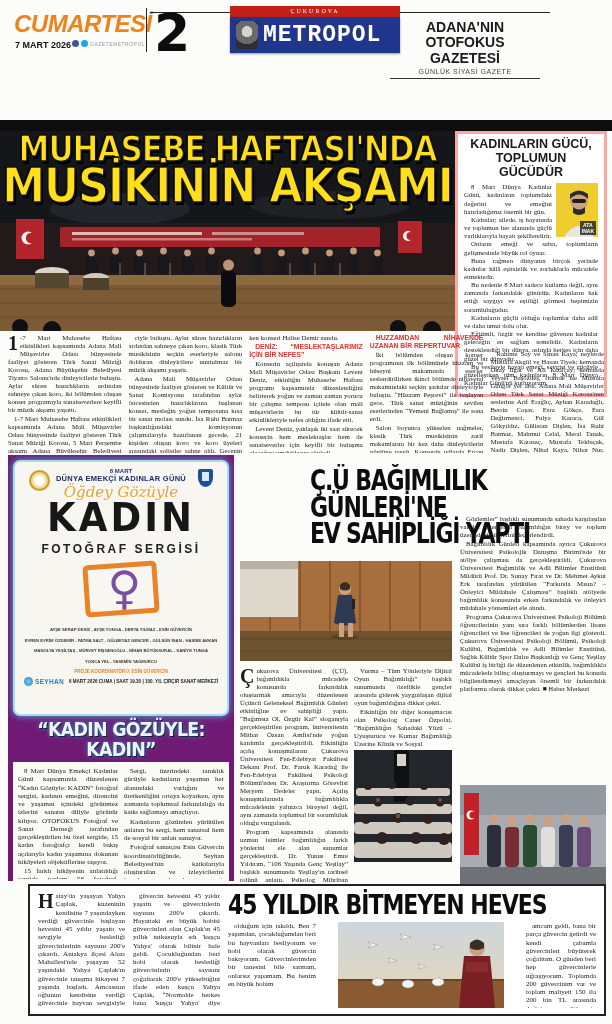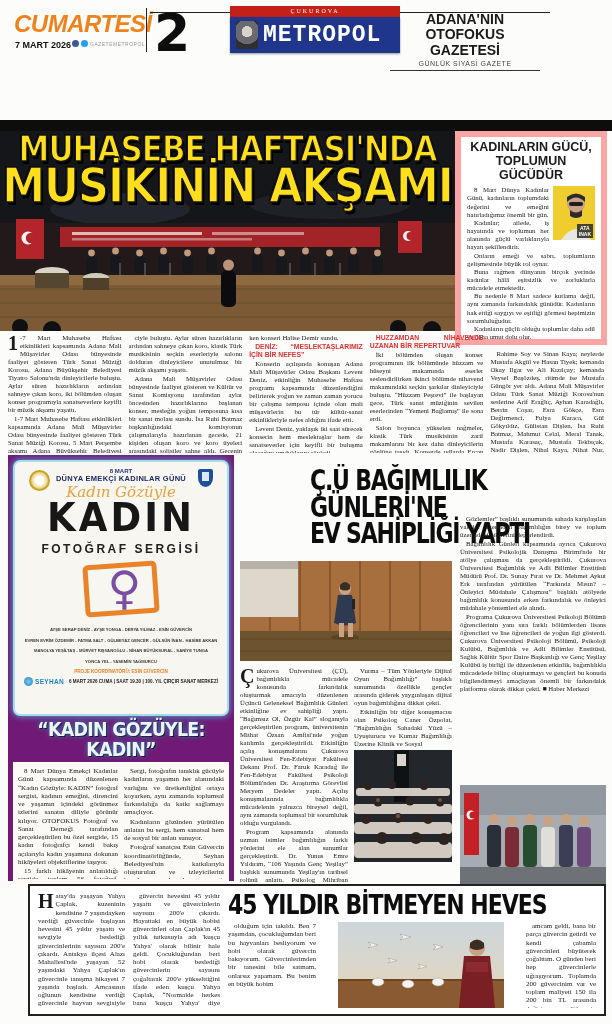--- a/index.html
+++ b/index.html
@@ -20,36 +20,36 @@
   .mh-num{position:absolute;left:154px;top:10px;font-family:"DejaVu Sans",sans-serif;
           font-weight:bold;font-size:52px;line-height:0.9;color:#0d0d0d;}
   .mh-logo{position:absolute;left:230px;top:6px;width:170px;}
   .logo-red{height:11px;background:#c32017;color:#fff;font-family:"Liberation Serif",serif;
             font-size:6px;text-align:center;line-height:11px;letter-spacing:2px;}
   .logo-blue{height:36px;background:#20368c;display:flex;align-items:center;padding:0 6px;gap:5px;
              box-shadow:0 1px 2px rgba(0,0,0,.4);}
   .logo-portrait{width:22px;height:28px;border-radius:2px;
       background:radial-gradient(circle at 50% 38%, #d8d4cc 0 26%, #6a6a6e 27% 60%, #2e2e33 61%);}
   .logo-word{color:#fff;font-family:Liberation Mono, monospace;font-size:23px;letter-spacing:1px;font-weight:bold;}
-  .mh-right{position:absolute;right:8px;top:12px;width:150px;text-align:center;
+  .mh-right{position:absolute;right:8px;top:20px;width:150px;text-align:center;
             border-bottom:1px solid #333;padding-bottom:3px;}
   .mh-right .l1{font-family:"Liberation Sans",sans-serif;font-weight:bold;font-size:14px;line-height:1.1;}
   .mh-right .l3{font-family:"Liberation Sans",sans-serif;font-size:7px;color:#444;margin-top:2px;letter-spacing:0.5px;}
   .blackbar{position:absolute;top:120px;left:0;width:612px;height:11px;background:#0d0d0d;}
   
   .lead-photo{position:absolute;top:131px;left:0;width:455px;height:200px;overflow:hidden;}
   .lead-photo svg{display:block;}
   .lead-headline{position:absolute;top:3px;left:0;width:455px;text-align:center;
       font-family:"DejaVu Sans",sans-serif;font-weight:bold;color:#ffdf1b;
       -webkit-text-stroke:1.3px #141414;text-shadow:2px 2px 0 #000,-1px -1px 0 #000;}
   .lead-h1{font-size:31px;letter-spacing:-1px;line-height:1.0;transform:scaleY(1.12);}
   .lead-h2{font-size:43px;letter-spacing:-1px;line-height:1.0;transform:scaleY(1.1);}
   
-  .opinion{position:absolute;top:131px;right:5px;width:152px;height:214px;background:#fff;
-           border:6px solid #fca5a5;padding:4px 6px;box-sizing:border-box;overflow:hidden;}
+  .opinion{position:absolute;top:131px;right:5px;width:152px;height:266px;background:#fff;
+           border:3px solid #fca5a5;padding:4px 6px;box-sizing:border-box;overflow:hidden;}
   .op-title{font-family:"Liberation Sans",sans-serif;font-weight:bold;font-size:12.5px;
             text-align:center;line-height:1.1;margin-bottom:4px;}
   .op-photo{float:right;width:42px;height:54px;margin:0 0 2px 4px;background:#f0cd2f;position:relative;}
   .op-name{position:absolute;bottom:2px;right:2px;background:rgba(40,40,40,.85);color:#fff;
            font-family:"Liberation Sans",sans-serif;font-size:5px;font-weight:bold;
            padding:1px 2px;text-align:center;line-height:1.2;}
   .op-body p{margin:0;font-size:6.8px;line-height:1.2;text-align:justify;text-indent:7px;}
   
   .band{position:absolute;top:334px;left:0;width:612px;height:119px;display:flex;gap:7px;
         padding:0 8px;box-sizing:border-box;}
@@ -284,21 +284,21 @@
   </div>
 
   <div class="middle">
 
     <div class="kadin-module">
       <div class="poster">
         <div class="p-logo-l"></div>
         <div class="p-logo-r"></div>
         <div class="p-top1">8 MART</div>
         <div class="p-top2">DÜNYA EMEKÇİ KADINLAR GÜNÜ</div>
-        <div class="p-script">Kadın Gözüyle</div>
+        <div class="p-script">Öğdey Gözüyle</div>
         <div class="p-big">KADIN</div>
         <div class="p-sub">FOTOĞRAF SERGİSİ</div>
         <div class="p-art">
           <div class="p-cam"></div>
           <div class="p-venus">♀</div>
         </div>
         <div class="p-names">
             <p class="pnline">AYŞE SERAP DENİZ - AYŞE YONGA - DERYA YILMAZ - ESİN GÜVERCİN</p>
             <p class="pnline">EVREN EVRİM ÖZDEMİR - FATMA SALT - GÜLBEYAZ GENCER - GÜLSÜN İNAN - HASİBE AKKAN</p>
             <p class="pnline">MANOLYA YEŞİLTAŞ - MÜRVET RIŞVANOĞLU - NİHAN BÜYÜKSURAL - SANİYE TUNGA</p>
@@ -313,21 +313,21 @@
           <div class="p-info">6 MART 2026 CUMA | SAAT 19.30 | 100. YIL ÇIRÇIR SANAT MERKEZİ</div>
         </div>
       </div>
       <div class="kadin-head">“KADIN GÖZÜYLE: KADIN”</div>
       <div class="kadin-body">
         <div class="kcol">
             <p class="para">8 Mart Dünya Emekçi Kadınlar Günü kapsamında düzenlenen “Kadın Gözüyle: KADIN” fotoğraf sergisi, kadının emeğini, direncini ve yaşamın içindeki görünmez izlerini sanatın diliyle görünür kılıyor. OTOFOKUS Fotoğraf ve Sanat Derneği tarafından gerçekleştirilen bu özel sergide, 15 kadın fotoğrafçı kendi bakış açılarıyla kadın yaşamına dokunan hikâyeleri objektiflerine taşıyor.</p>
             <p class="para">15 farklı hikâyenin anlatıldığı sergide toplam 56 fotoğraf, kadınların hayatın içindeki varoluşunu, mücadelesini ve duygularını güçlü bir görsel anlatımla izleyiciyle buluşturuyor.</p>
           </div>
         <div class="kcol">
-            <p class="para">Sergi, fotoğrafın tanıklık gücüyle kadınların yaşamın her alanındaki varlığını ve üretkenliğini ortaya koyarken, aynı zamanda toplumsal farkındalığa da katkı sağlamayı amaçlıyor.</p>
+            <p class="para">Sergi, üzerindeki tanıklık gücüyle kadınların yaşamın her alanındaki varlığını ve üretkenliğini ortaya koyarken, aynı zamanda toplumsal farkındalığa da katkı sağlamayı amaçlıyor.</p>
             <p class="para">Kadınların gözünden yürütülen anlatan bu sergi, hem sanatsal hem de sosyal bir anlatı sunuyor.</p>
             <p class="para">Fotoğraf sanatçısı Esin Güvercin koordinatörlüğünde, Seyhan Belediyesi'nin katkılarıyla oluşturulan ve izleyicilerini karşılamaya hazırlanan sergi, sanatseverleri kadınların hikâyelerine tanıklık etmeye davet ediyor. Sergi, 14 Mart 2026 tarihine kadar açık kalacak. ■ Haber Merkezi</p>
           </div>
       </div>
     </div>
 
     <div class="cu-module">
       <div class="cu-head">
         <div>Ç.Ü BAĞIMLILIK GÜNLERİ'NE</div>
         <div>EV SAHİPLİĞİ YAPTI</div>

